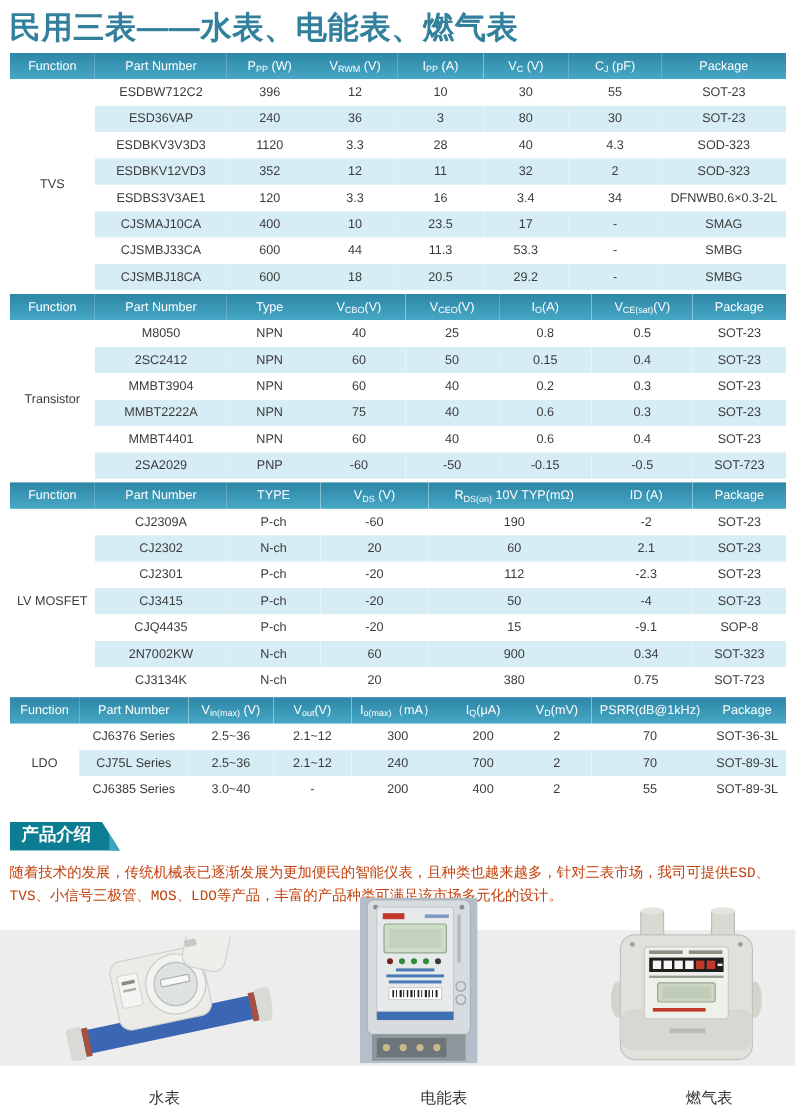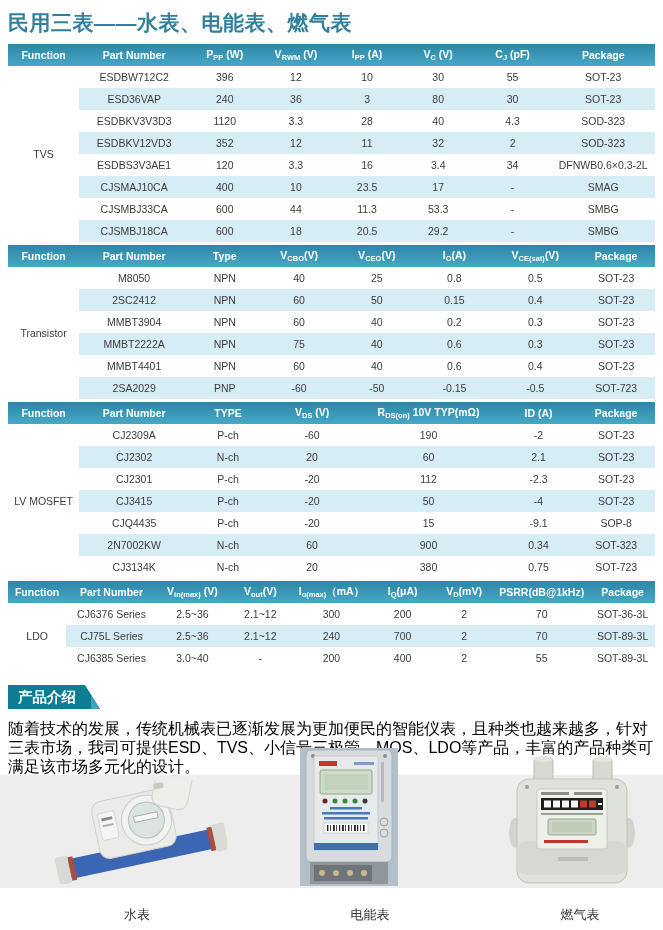--- a/index.html
+++ b/index.html
@@ -1,63 +1,63 @@
 <!DOCTYPE html>
 <html><head>
 <meta charset="utf-8">
 <style>
   html,body { margin:0; padding:0; background:#fff; }
   .page {
     position:relative; width:663px; height:930px; background:#ffffff;
     font-family:"Liberation Sans", sans-serif; overflow:hidden;
   }
   .title {
-    margin:8px 8px 6px 8px; font-size:21px; line-height:30px;
+    margin:8px 8px 6px 8px; font-size:26px; line-height:30px;
     font-weight:bold; color:#33809c; letter-spacing:0.5px;
   }
   .tables { margin:0 8px; }
   table.spec-table { width:100%; border-collapse:collapse; table-layout:fixed; margin-bottom:3px; }
   table.spec-table th {
     background:linear-gradient(180deg,#2d86a6 0%,#47a8c6 100%);
-    color:#fff; font-weight:bold; font-size:10.5px; height:22px; padding:0;
+    color:#fff; font-weight:normal; font-size:10.5px; height:22px; padding:0;
     white-space:nowrap; overflow:hidden; text-align:center;
   }
   table.spec-table td {
     text-align:center; font-size:10.5px; color:#3b3b3b; height:22px;
     padding:0 1px; white-space:nowrap; overflow:hidden; background:#fff;
   }
   table.spec-table tbody tr:nth-child(even) td { background:#d7edf6; }
   table.spec-table td.fn-cell { background:#fff !important;margin-top:28px; }
   .sb { font-size:7.5px; vertical-align:-2px; letter-spacing:0; }
 
-  .intro { margin:16px 8px 0 8px; }
+  .intro { margin:16px 8px 0 8px;font-family:Liberation Mono, monospace; }
   .badge {
     position:relative; display:inline-block; background:#0d7d94; color:#fff;
     font-weight:bold; font-size:14.5px; line-height:24px; height:24px;
     padding:0 24px 0 10px;
     clip-path:polygon(0 0, calc(100% - 15px) 0, 100% 100%, 0 100%);
   }
   .badge::after {
     content:""; position:absolute; top:0; right:0; width:9px; height:100%;
     background:#3fa3c0;
   }
-  .intro p { margin:10px 0 0 0; font-size:16px; line-height:19px; color:#000000; }
+  .intro p { margin:10px 0 0 0; font-size:12px; line-height:19px; color:#c2410c; }
 
   .band { position:absolute; left:0; top:775px; width:663px; height:113px; background:#ededed; }
   .meter { position:absolute; }
   .meter-water    { left:52px;  top:780px; }
   .meter-electric { left:300px; top:748px; }
   .meter-gas      { left:508px; top:755px; }
   .product-label {
     position:absolute; top:906px; width:90px; text-align:center;
     font-size:13px; color:#333;
   }
   .label-water    { left:92px; }
   .label-electric { left:325px; }
-  .label-gas      { left:535px; }
+  .label-gas      { left:546px; }
 </style>
 </head>
 <body>
 
 <div class="page">
 
   <h1 class="title">民用三表——水表、电能表、燃气表</h1>
 
   <div class="tables" id="tables-root">
       <table class="spec-table">

